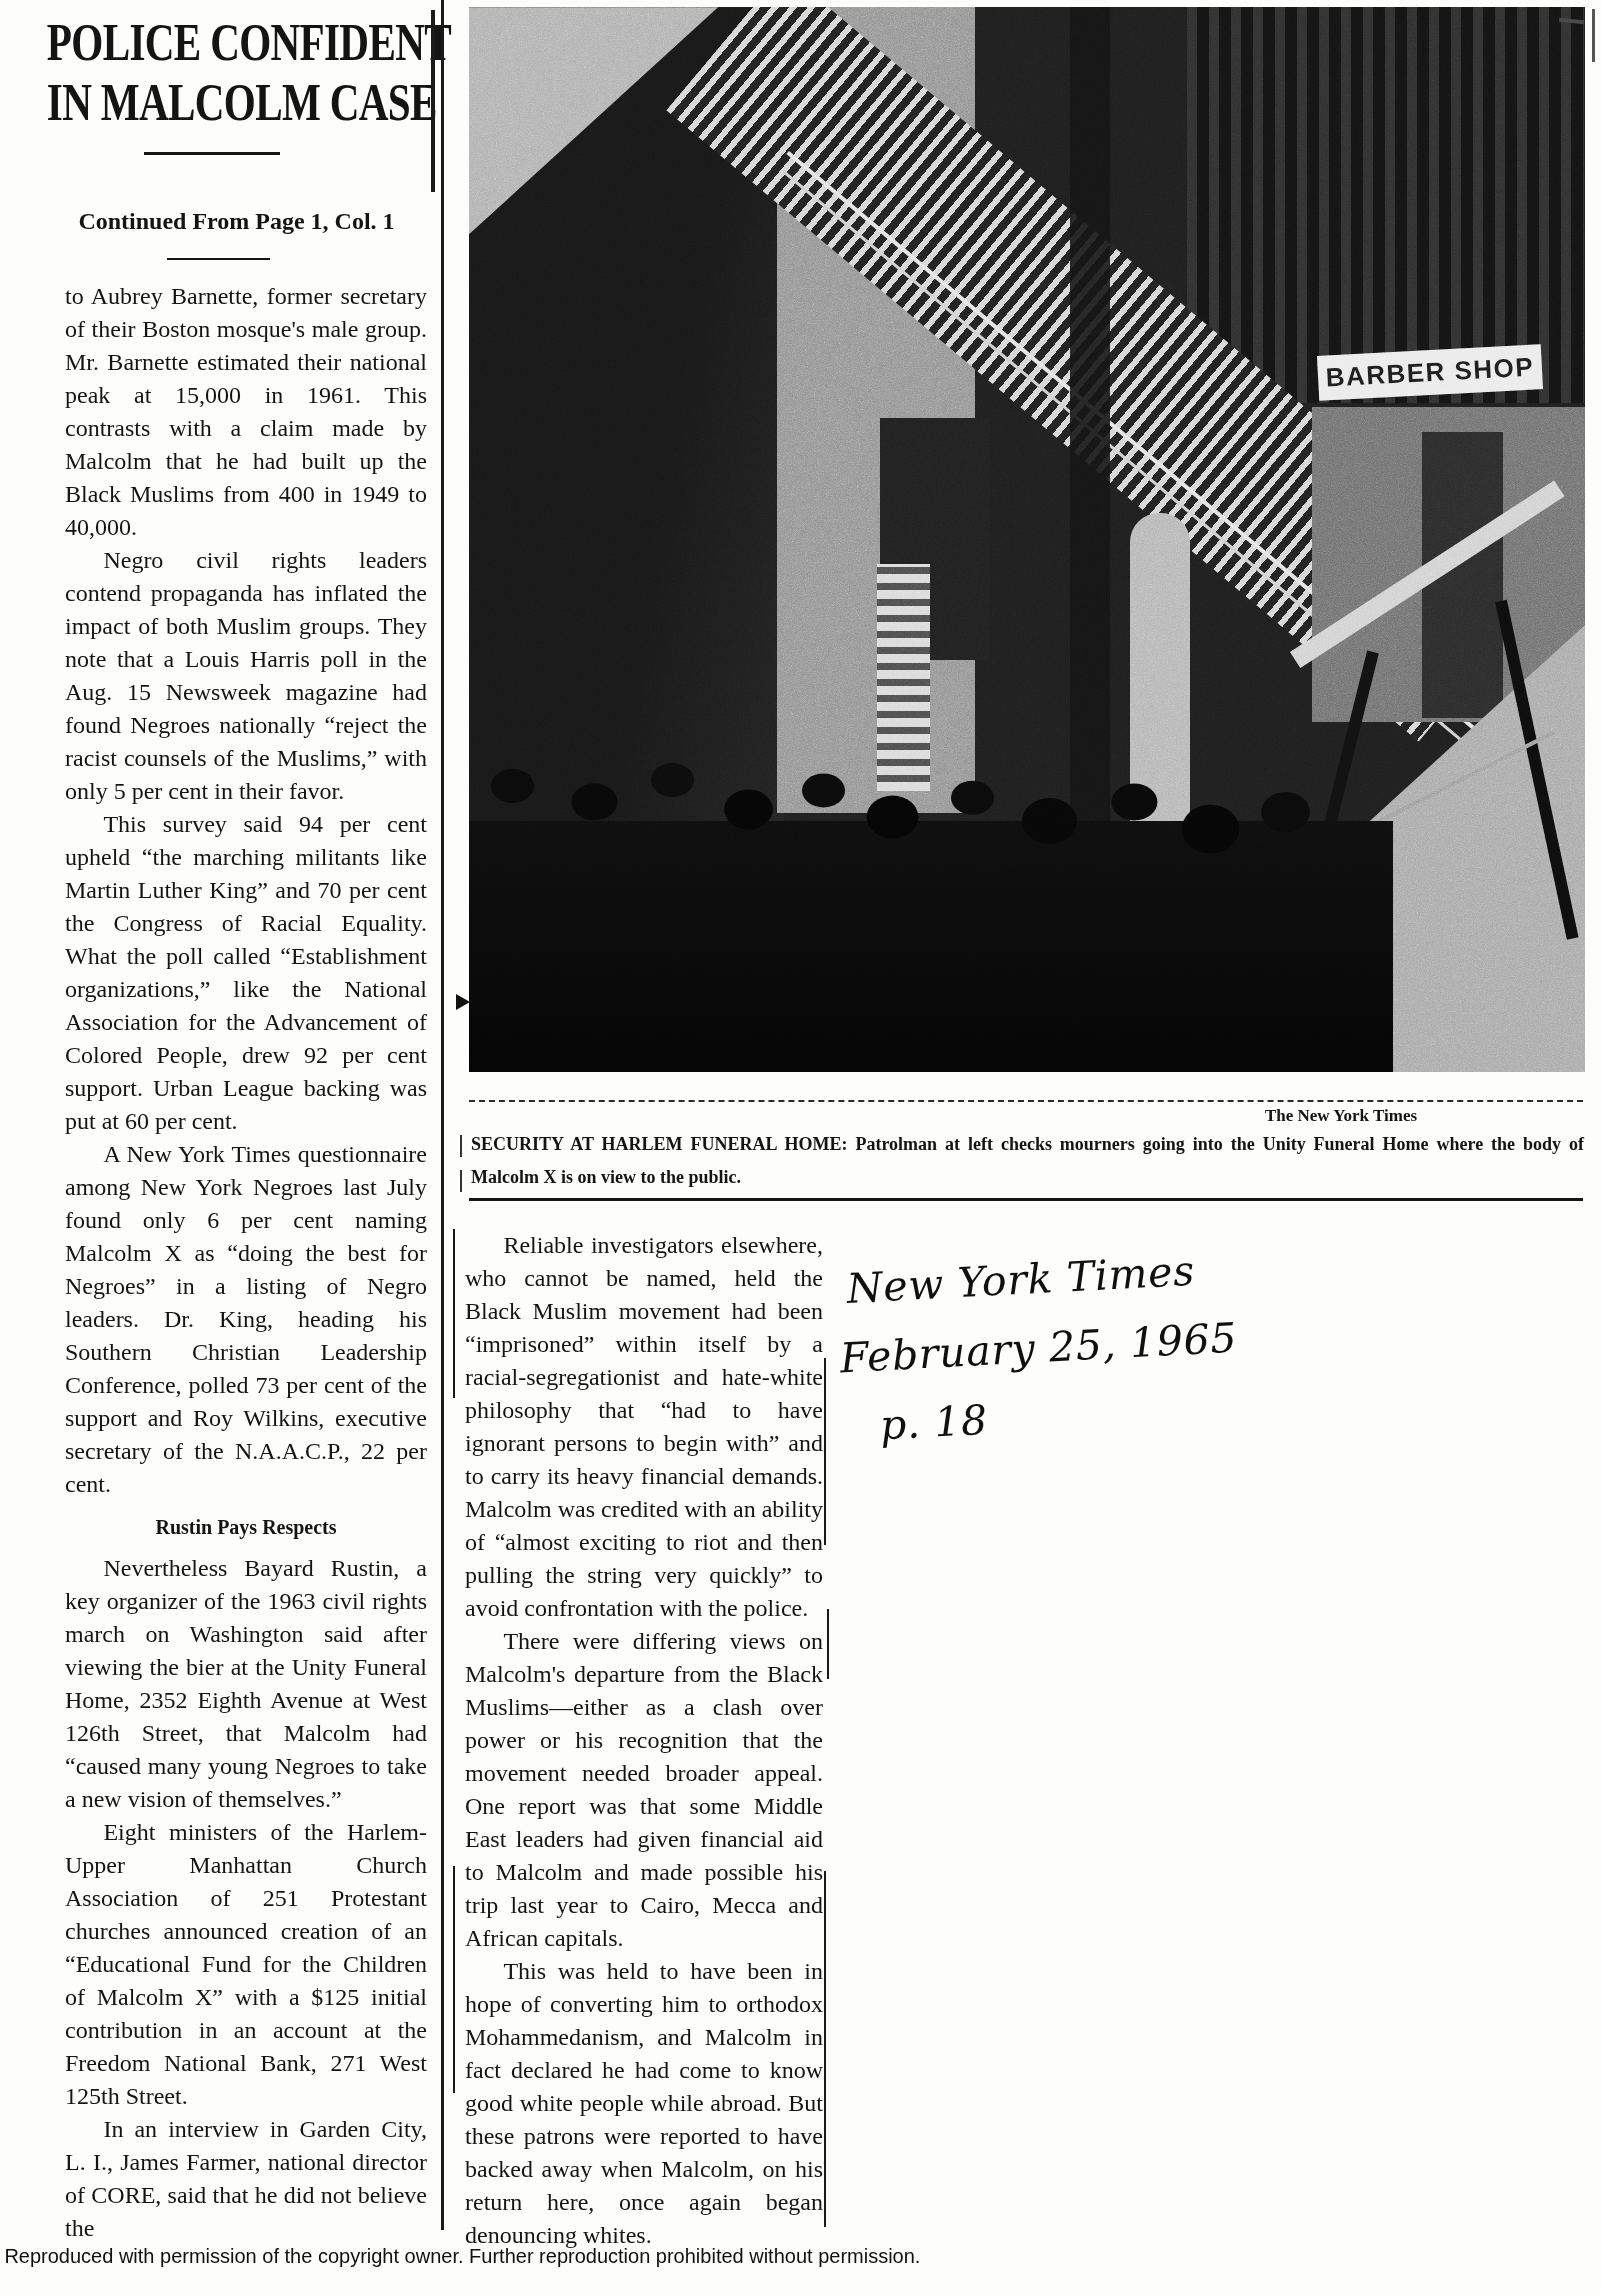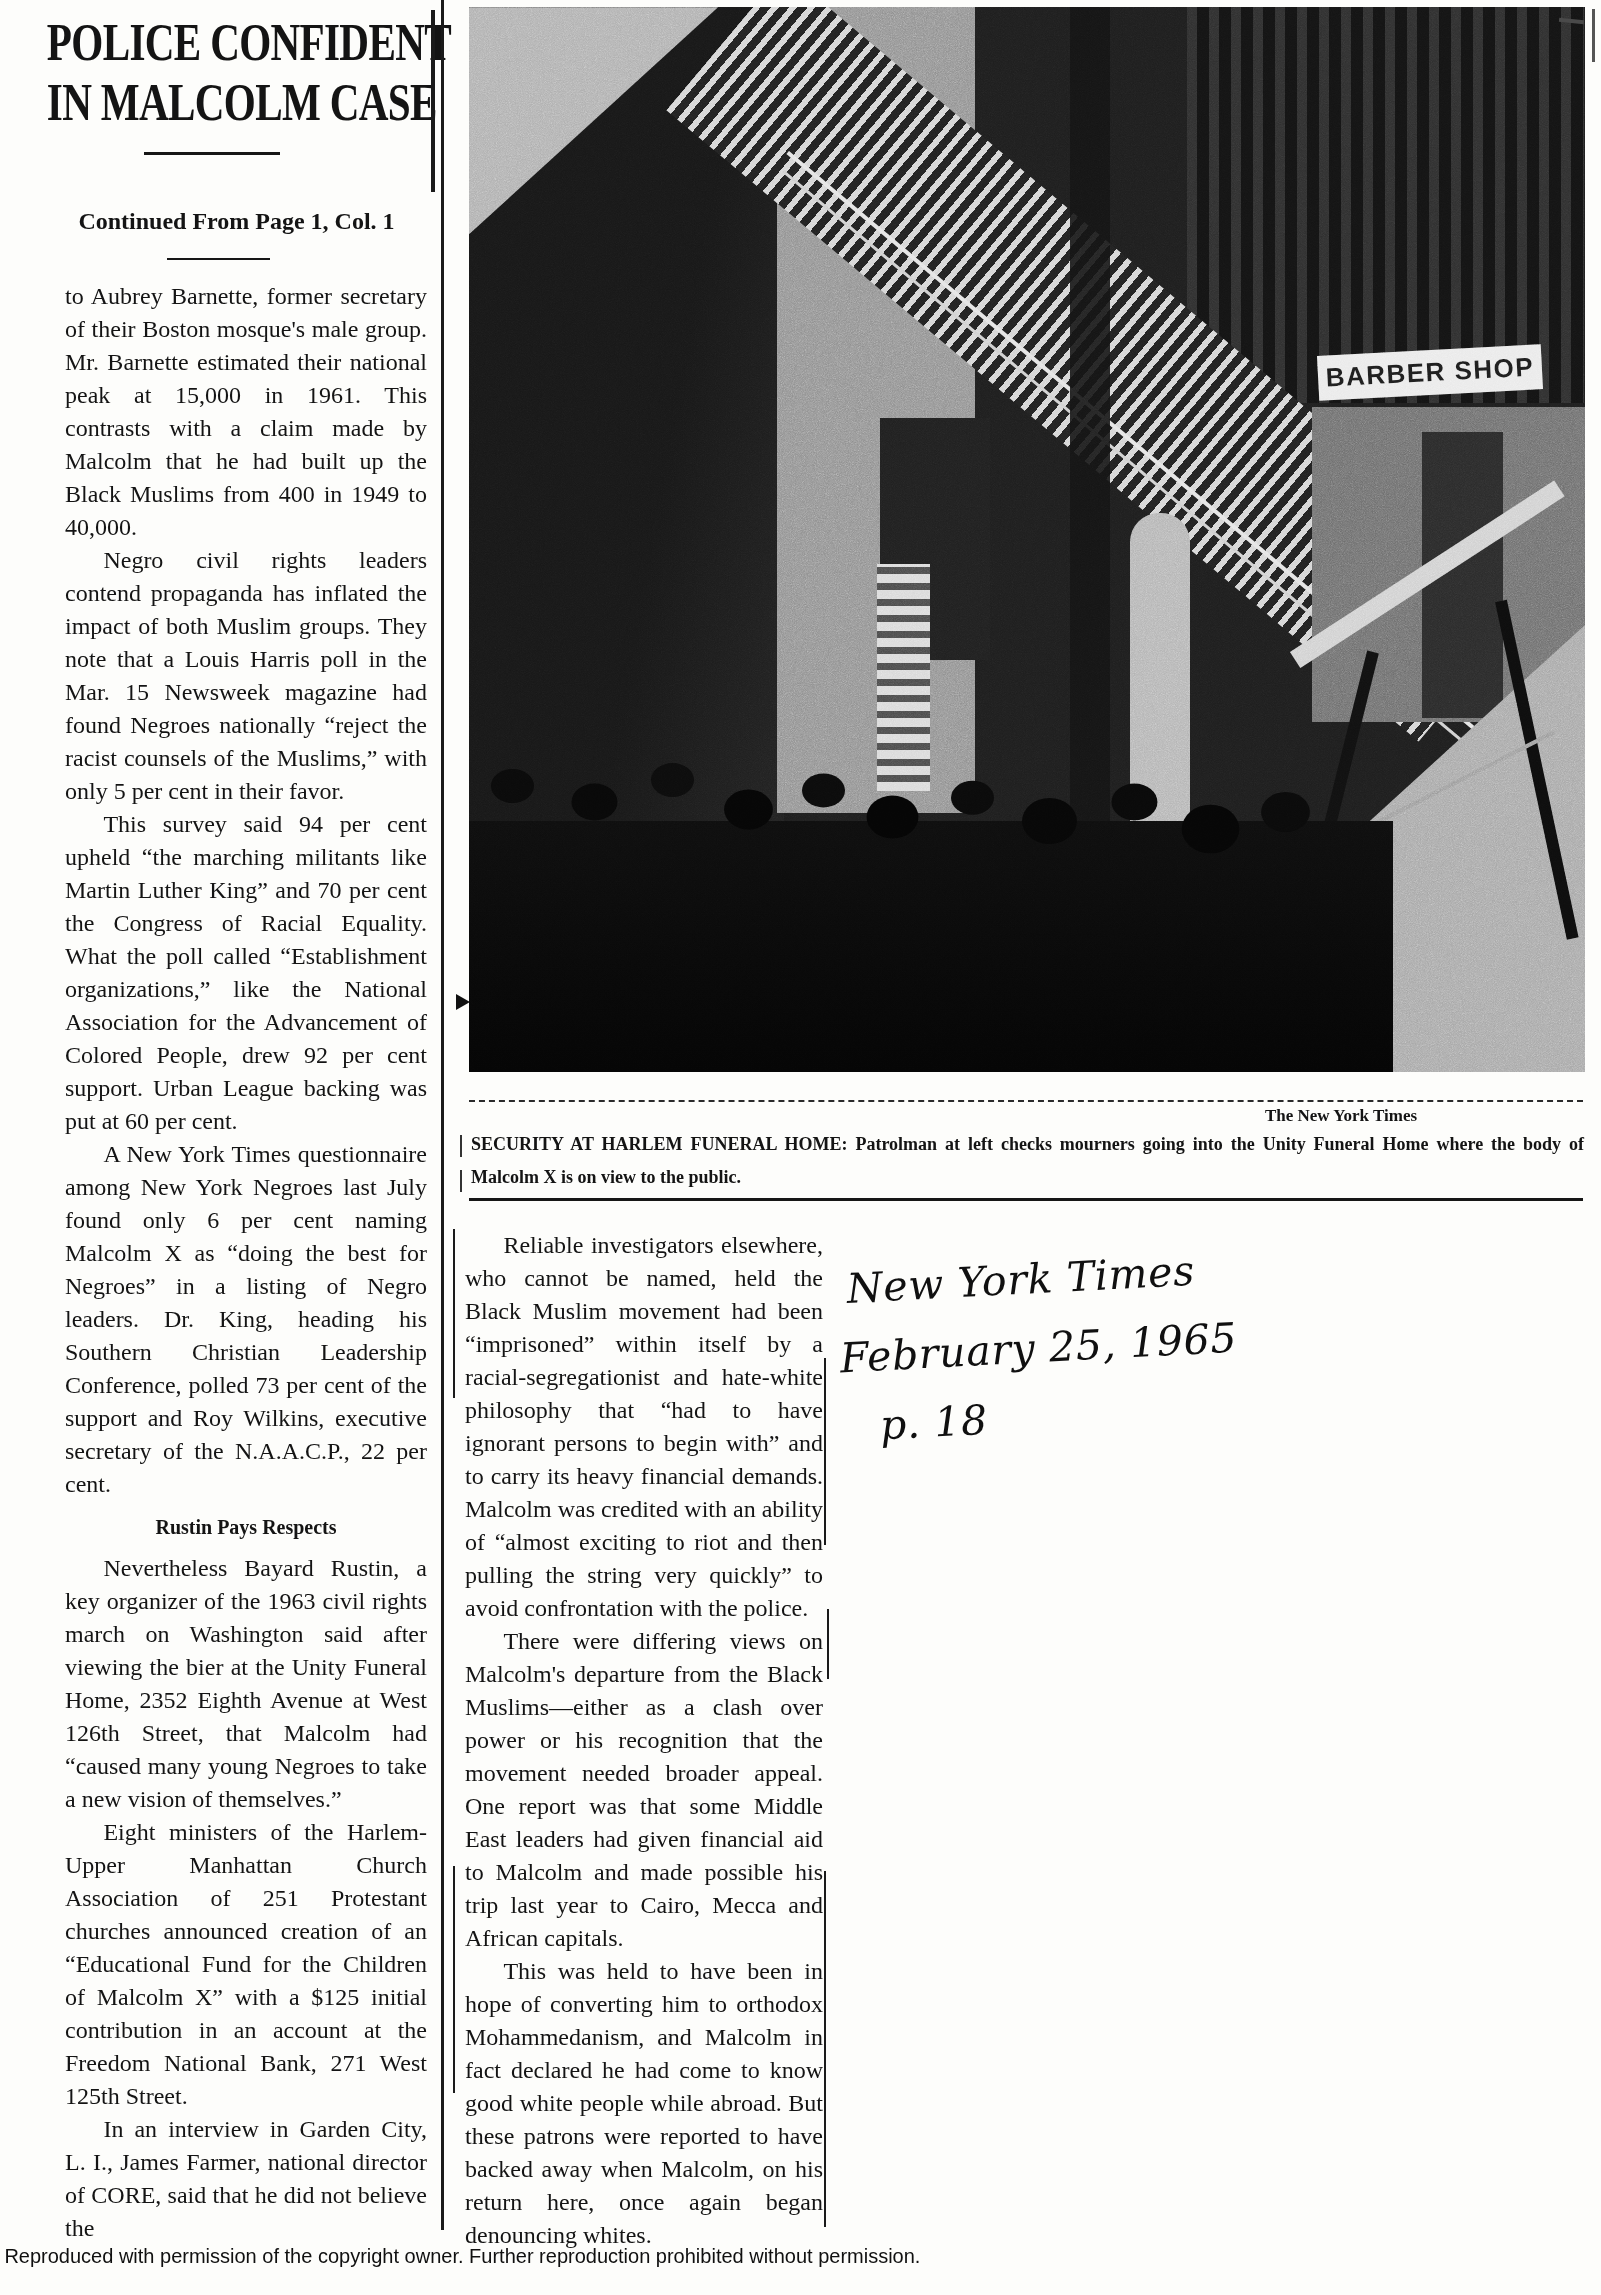--- a/index.html
+++ b/index.html
@@ -165,21 +165,21 @@
 <div class="vrule vr-headline"></div>
 <div class="vrule vr-leftcol"></div>
 <div class="vrule vr-midleft-a"></div>
 <div class="vrule vr-midleft-b"></div>
 <div class="vrule vr-midright-a"></div>
 <div class="vrule vr-midright-b"></div>
 <div class="vrule vr-midright-c"></div>
 
 <div class="col left-col">
   <p class="noindent">to Aubrey Barnette, former secretary of their Boston mosque's male group. Mr. Barnette estimated their national peak at 15,000 in 1961. This contrasts with a claim made by Malcolm that he had built up the Black Muslims from 400 in 1949 to 40,000.</p>
-  <p>Negro civil rights leaders contend propaganda has inflated the impact of both Muslim groups. They note that a Louis Harris poll in the Mar. 15 Newsweek magazine had found Negroes nationally “reject the racist counsels of the Muslims,” with only 5 per cent in their favor.</p>
+  <p>Negro civil rights leaders contend propaganda has inflated the impact of both Muslim groups. They note that a Louis Harris poll in the Aug. 15 Newsweek magazine had found Negroes nationally “reject the racist counsels of the Muslims,” with only 5 per cent in their favor.</p>
   <p>This survey said 94 per cent upheld “the marching militants like Martin Luther King” and 70 per cent the Congress of Racial Equality. What the poll called “Establishment organizations,” like the National Association for the Advancement of Colored People, drew 92 per cent support. Urban League backing was put at 60 per cent.</p>
   <p>A New York Times questionnaire among New York Negroes last July found only 6 per cent naming Malcolm X as “doing the best for Negroes” in a listing of Negro leaders. Dr. King, heading his Southern Christian Leadership Conference, polled 73 per cent of the support and Roy Wilkins, executive secretary of the N.A.A.C.P., 22 per cent.</p>
   <h3 class="subhead">Rustin Pays Respects</h3>
   <p>Nevertheless Bayard Rustin, a key organizer of the 1963 civil rights march on Washington said after viewing the bier at the Unity Funeral Home, 2352 Eighth Avenue at West 126th Street, that Malcolm had “caused many young Negroes to take a new vision of themselves.”</p>
   <p>Eight ministers of the Harlem-Upper Manhattan Church Association of 251 Protestant churches announced creation of an “Educational Fund for the Children of Malcolm X” with a $125 initial contribution in an account at the Freedom National Bank, 271 West 125th Street.</p>
   <p>In an interview in Garden City, L. I., James Farmer, national director of CORE, said that he did not believe the</p>
 </div>
 
 <div class="photo">
   <div class="ph ph-leftmass"></div>

